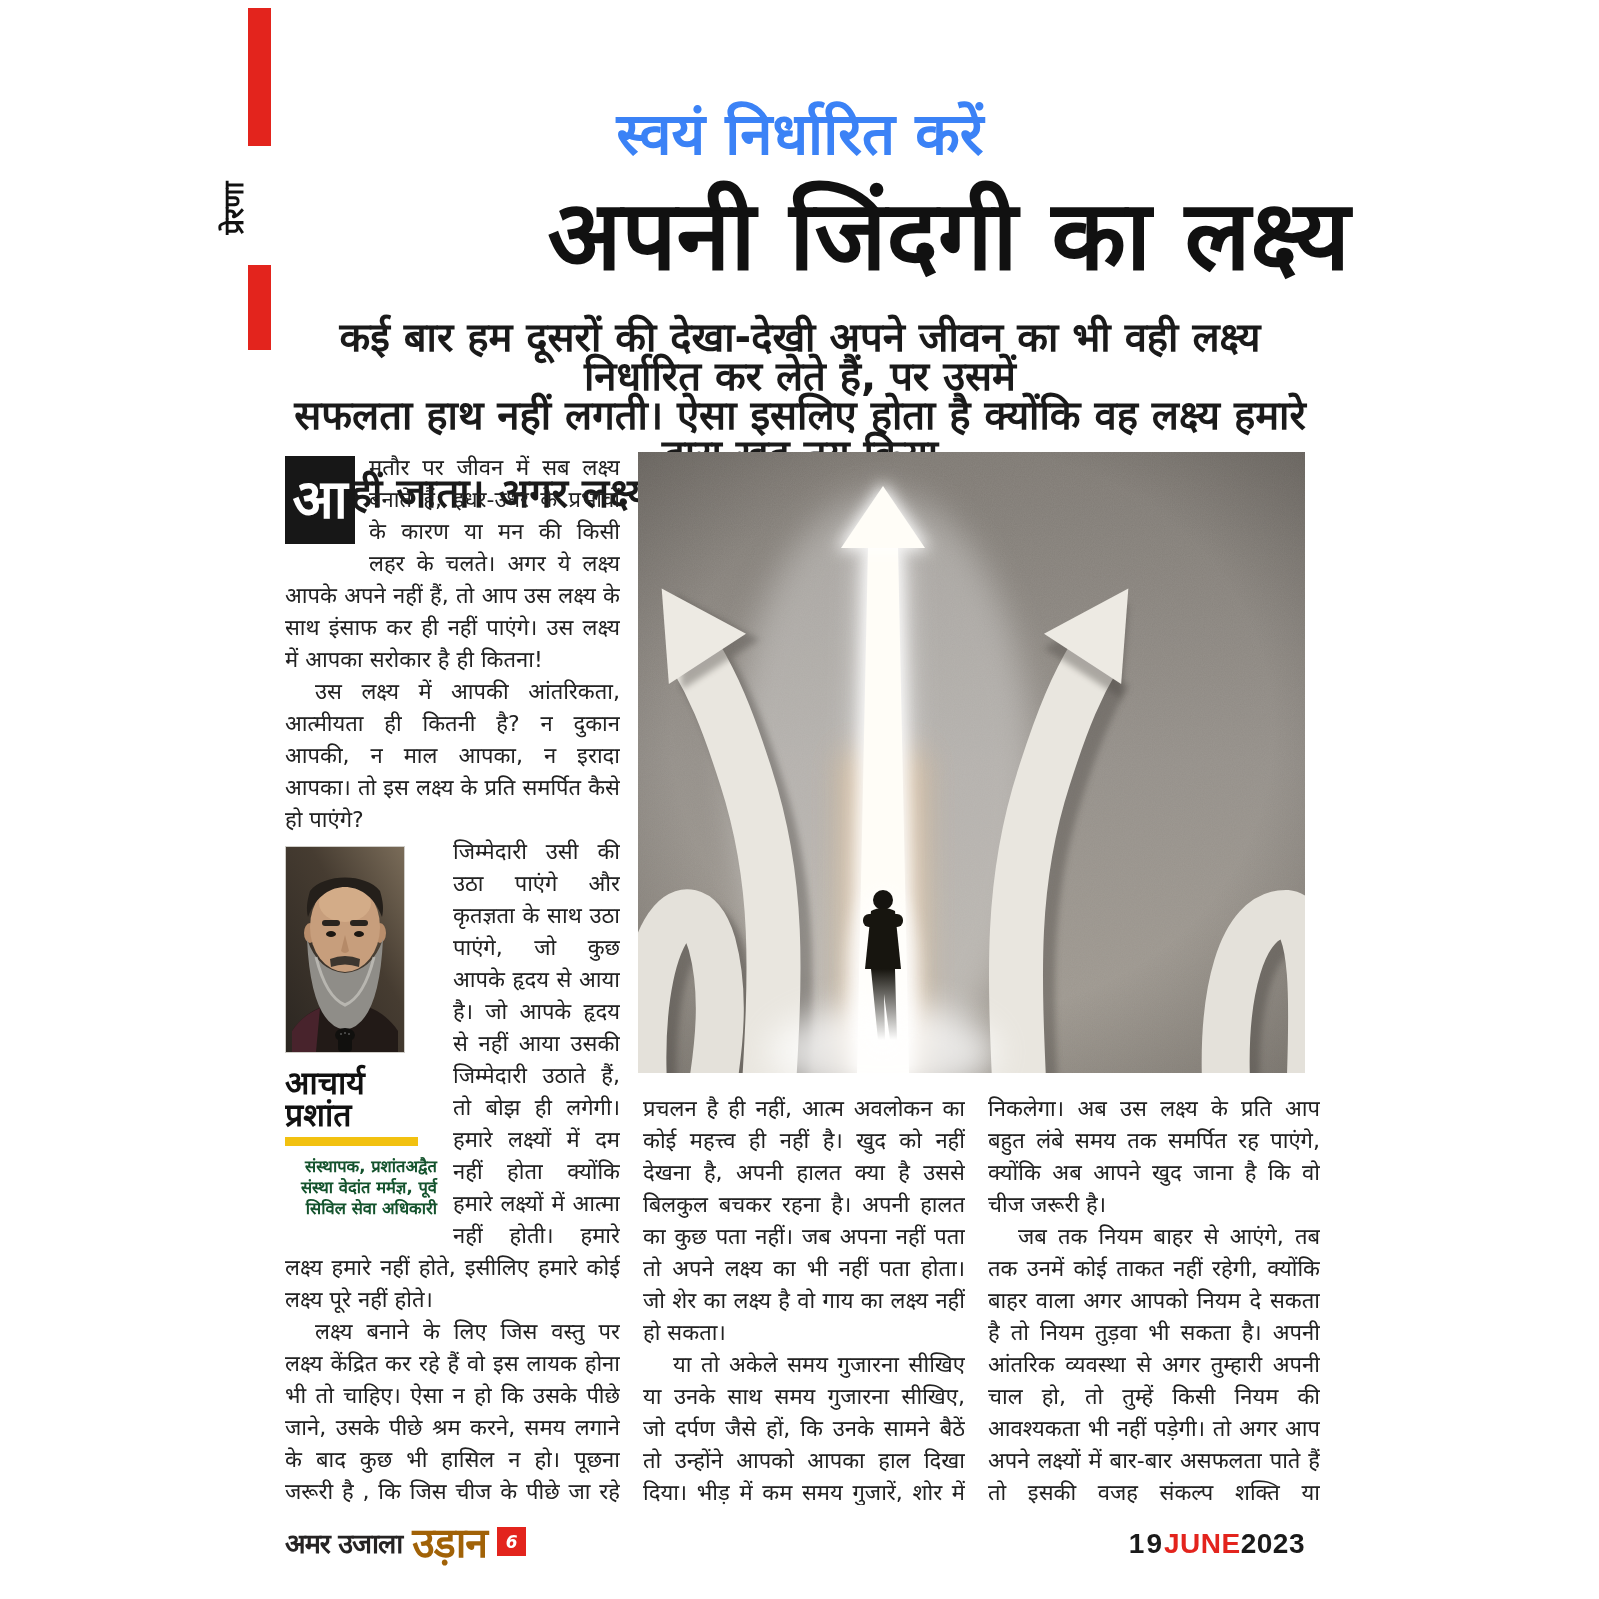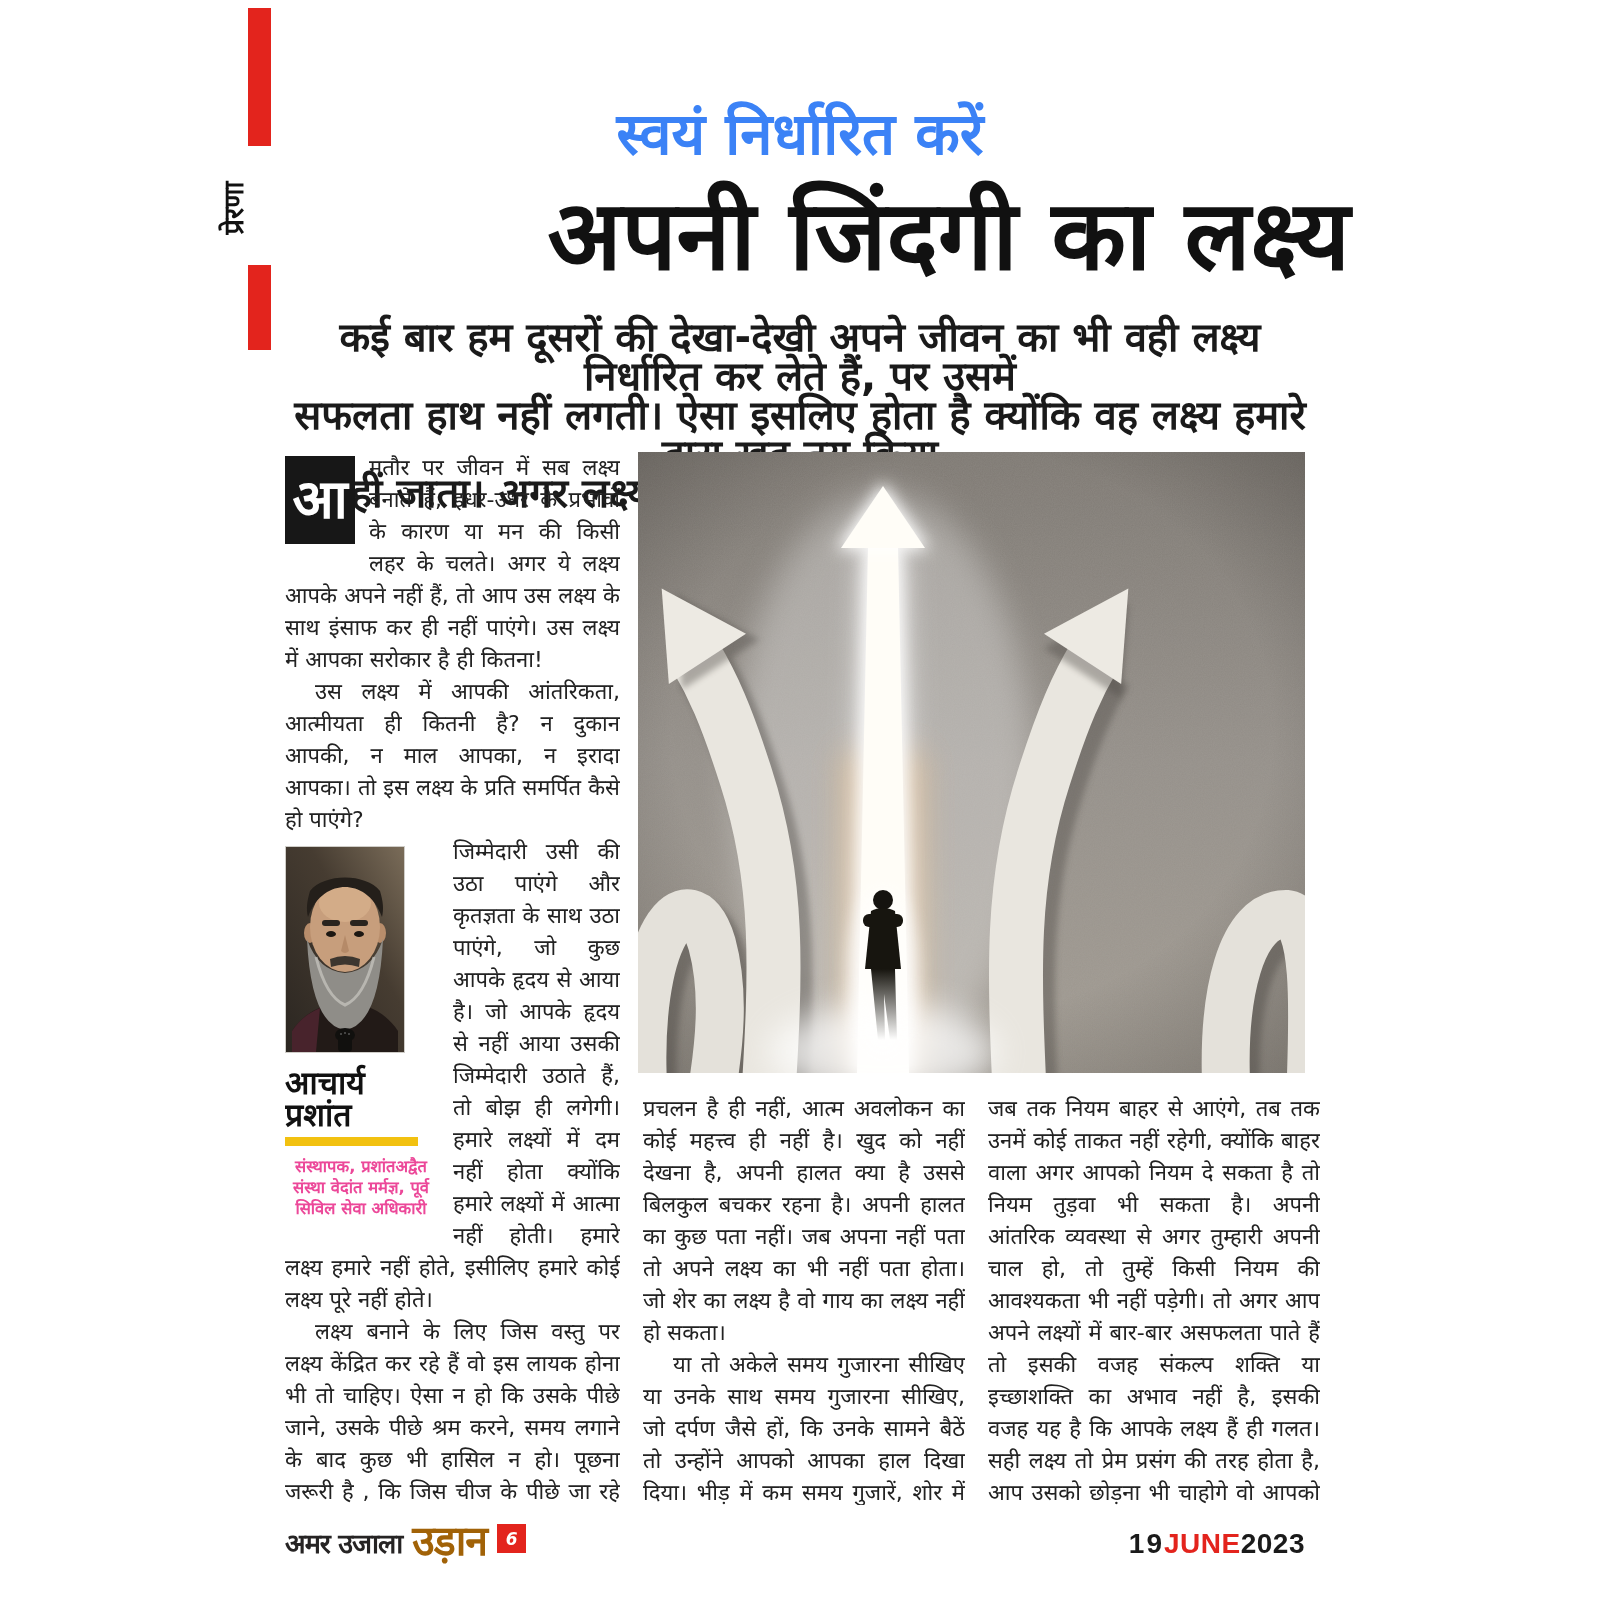--- a/index.html
+++ b/index.html
@@ -40,25 +40,25 @@
   .dropcap{
     float:left;width:70px;height:88px;background:#171717;color:#ffffff;
     display:flex;align-items:center;justify-content:center;
     font-size:54px;font-weight:800;margin:4px 14px 6px 0;
   }
   
   .author-block{float:left;width:152px;margin:10px 16px 6px 0;}
   .author-photo-frame{width:118px;height:205px;border:1px solid #cfcdc8;background:#3a332c;}
   .author-name{font-size:32px;font-weight:800;color:#111;margin-top:14px;text-align:left;text-indent:0;}
   .author-rule{width:133px;height:9px;background:#f2c110;margin-top:6px;}
-  .author-role{font-size:16.5px;line-height:21px;font-weight:700;color:#ec4899;margin-top:10px;text-align:center;text-indent:0;}
+  .author-role{font-size:16.5px;line-height:21px;font-weight:700;color:#14532d;margin-top:10px;text-align:right;text-indent:0;}
   
   .hero{position:absolute;left:638px;top:452px;width:667px;height:621px;}
   
-  .footer-left{position:absolute;left:285px;top:1524px;display:flex;align-items:flex-start;gap:10px;}
+  .footer-left{position:absolute;left:285px;top:1524px;display:flex;align-items:center;gap:10px;}
   .brand-prefix{font-size:27px;font-weight:700;color:#26242
 
 4;letter-spacing:-1px;}
   .brand-prefix{font-family:"DejaVu Sans",sans-serif;color:#262424;}
   .brand-name{font-size:41px;font-weight:800;color:#a16207;line-height:34px;letter-spacing:-1px;}
   .page-badge{
     width:29px;height:29px;background:#e3241d;color:#fff;display:flex;align-items:center;justify-content:center;
     font-size:17px;font-weight:800;font-style:italic;margin-bottom:2px;
   }
   .footer-right{
@@ -221,20 +221,21 @@
       </g>
     </svg>
   </div>
 
   <div class="col col2">
     <p>प्रचलन है ही नहीं, आत्म अवलोकन का कोई महत्त्व ही नहीं है। खुद को नहीं देखना है, अपनी हालत क्या है उससे बिलकुल बचकर रहना है। अपनी हालत का कुछ पता नहीं। जब अपना नहीं पता तो अपने लक्ष्य का भी नहीं पता होता। जो शेर का लक्ष्य है वो गाय का लक्ष्य नहीं हो सकता।</p>
     <p>या तो अकेले समय गुजारना सीखिए या उनके साथ समय गुजारना सीखिए, जो दर्पण जैसे हों, कि उनके सामने बैठें तो उन्होंने आपको आपका हाल दिखा दिया। भीड़ में कम समय गुजारें, शोर में कम समय गुजारें। टीवी, बाजार, सिनेमा इन सबके प्रति थोड़ा सतर्क रहें और दूरी बरतें। फिर लक्ष्य सही निर्धारित करेंगे, फिर लक्ष्य आपकी होशियारी से निकलेगा, समझ से</p>
   </div>
 
   <div class="col col3">
+    <p>निकलेगा। अब उस लक्ष्य के प्रति आप बहुत लंबे समय तक समर्पित रह पाएंगे, क्योंकि अब आपने खुद जाना है कि वो चीज जरूरी है।</p>
     <p>जब तक नियम बाहर से आएंगे, तब तक उनमें कोई ताकत नहीं रहेगी, क्योंकि बाहर वाला अगर आपको नियम दे सकता है तो नियम तुड़वा भी सकता है। अपनी आंतरिक व्यवस्था से अगर तुम्हारी अपनी चाल हो, तो तुम्हें किसी नियम की आवश्यकता भी नहीं पड़ेगी। तो अगर आप अपने लक्ष्यों में बार-बार असफलता पाते हैं तो इसकी वजह संकल्प शक्ति या इच्छाशक्ति का अभाव नहीं है, इसकी वजह यह है कि आपके लक्ष्य हैं ही गलत। सही लक्ष्य तो प्रेम प्रसंग की तरह होता है, आप उसको छोड़ना भी चाहोगे वो आपको नहीं छोड़ेगा।</p>
   </div>
 
   <div class="footer-left">
     <span class="brand-prefix">अमर उजाला</span>
     <span class="brand-name">उड़ान</span>
     <span class="page-badge">6</span>
   </div>
   <div class="footer-right">
     <span class="day">19</span><span class="month">JUNE</span><span class="year">2023</span>

